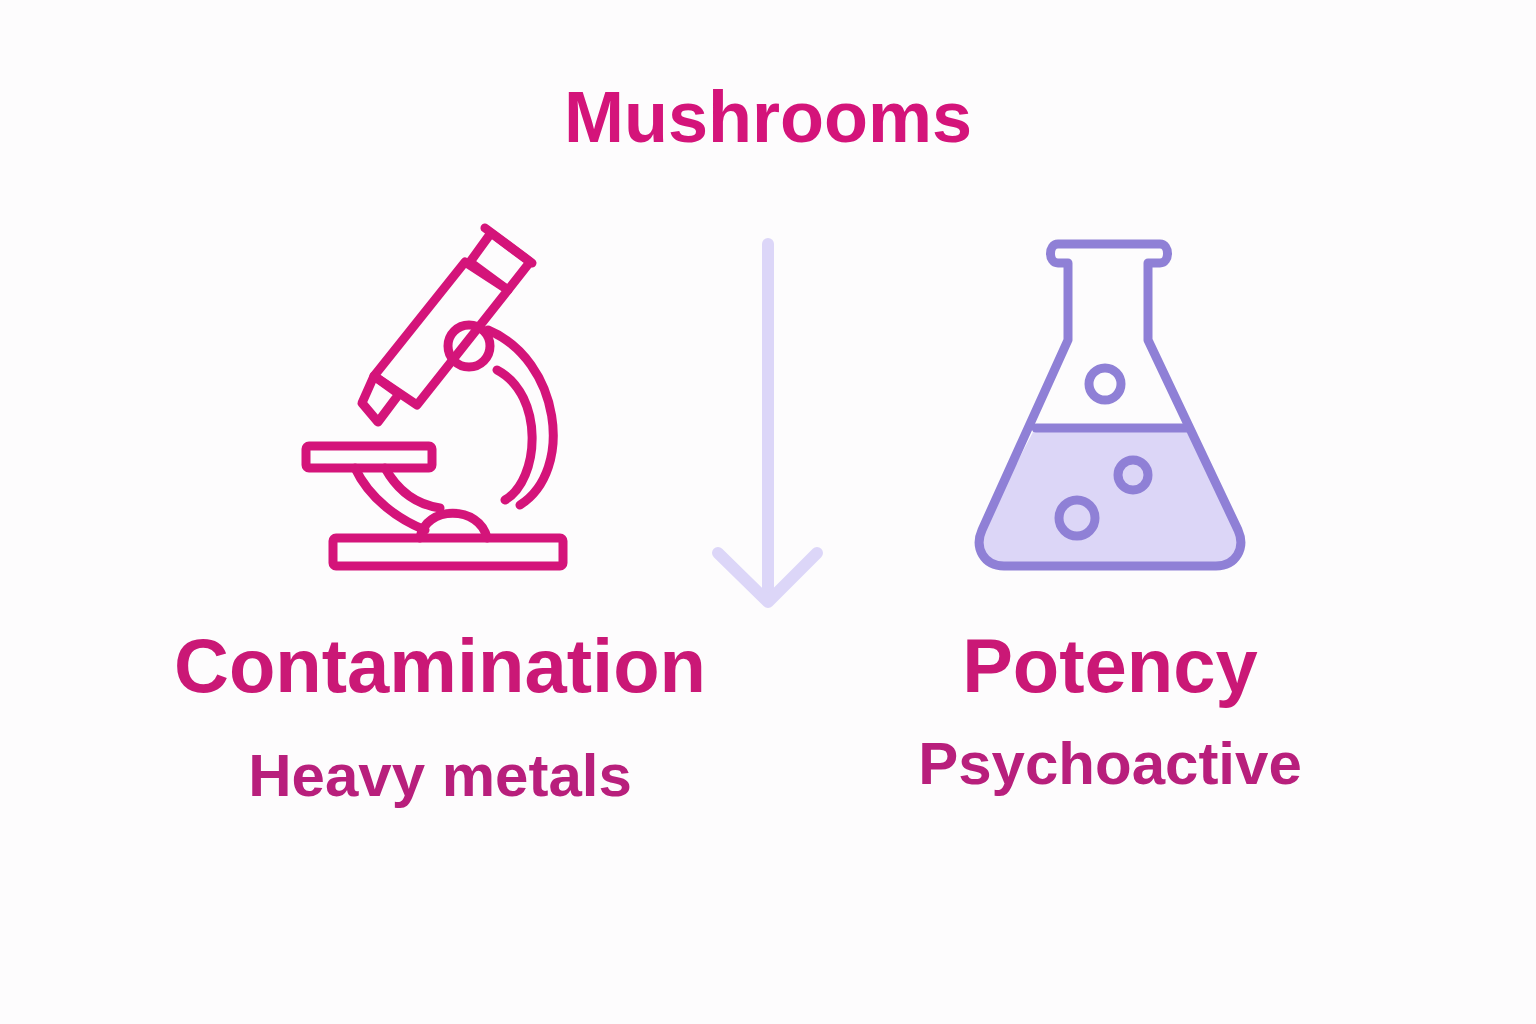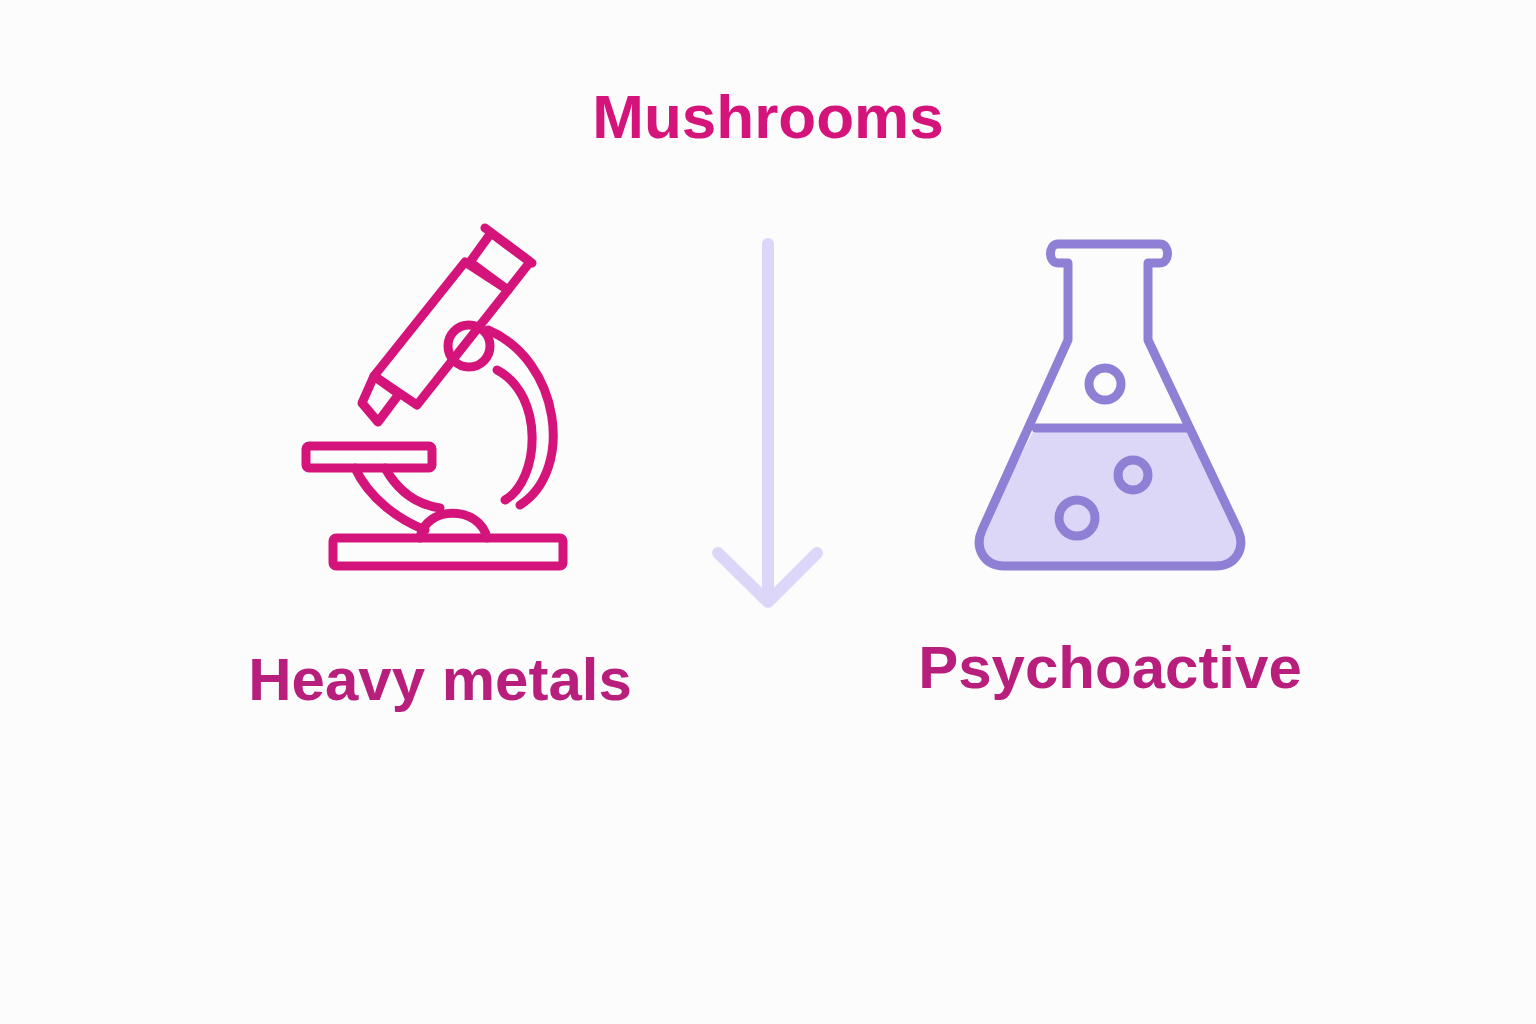--- a/index.html
+++ b/index.html
@@ -13,21 +13,21 @@
     position: relative;
     overflow: hidden;
     font-family: "Liberation Sans", "DejaVu Sans", sans-serif;
   }
   .title {
     position: absolute;
     left: 0;
     width: 1536px;
     top: 62px;
     text-align: center;
-    font-size: 62px;
+    font-size: 72px;
     font-weight: bold;
     color: #d4147a;
     letter-spacing: 0px;
     line-height: 110px;
   }
   .icon {
     position: absolute;
   }
   .col-left {
     position: absolute;
@@ -106,18 +106,20 @@
     <path d="M 1068,263 L 1068,340 L 982,530 C 974,548 984,566 1004,566 L 1216,566 C 1236,566 1246,548 1238,530 L 1148,340 L 1148,263
              L 1160,263 C 1170,263 1170,244 1160,244 L 1058,244 C 1048,244 1048,263 1058,263 Z"></path>
     <line x1="1036" y1="428" x2="1187" y2="428"></line>
     <circle cx="1105" cy="384" r="16"></circle>
     <circle cx="1133" cy="475" r="15"></circle>
     <circle cx="1077" cy="518" r="18"></circle>
   </g>
 </svg>
 
 <div class="col-left">
+  <div class="heading">Contamination</div>
   <div class="sub">Heavy metals</div>
 </div>
 
 <div class="col-right">
+  <div class="heading">Potency</div>
   <div class="sub">Psychoactive</div>
 </div>
 
 </body></html>

